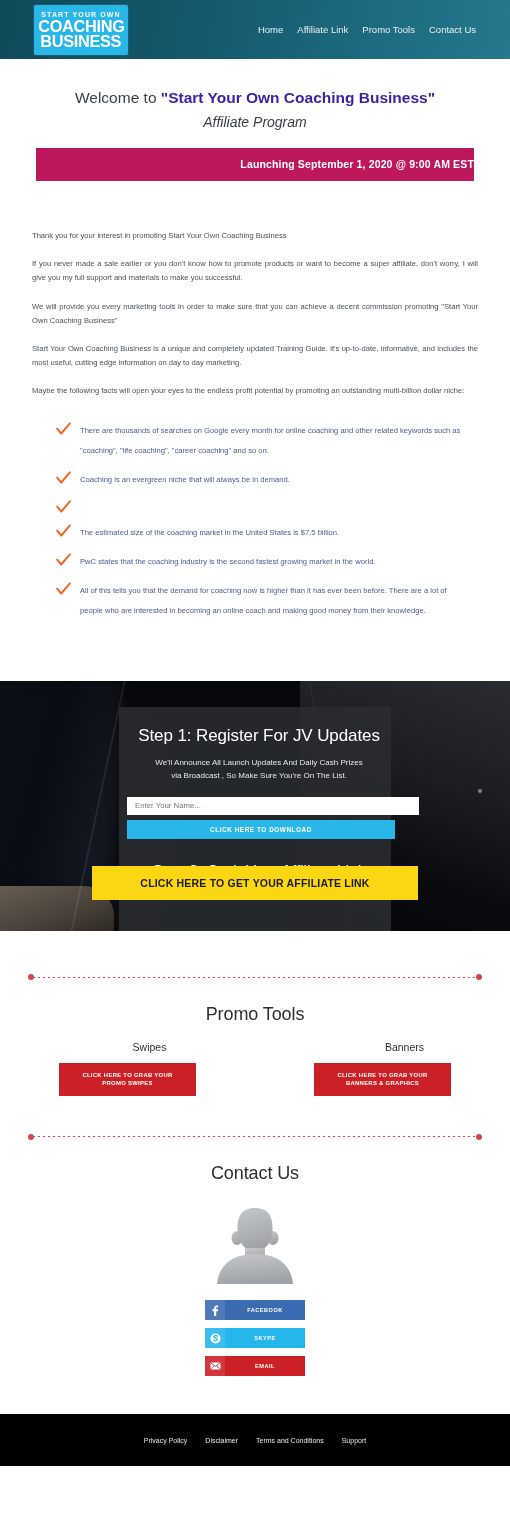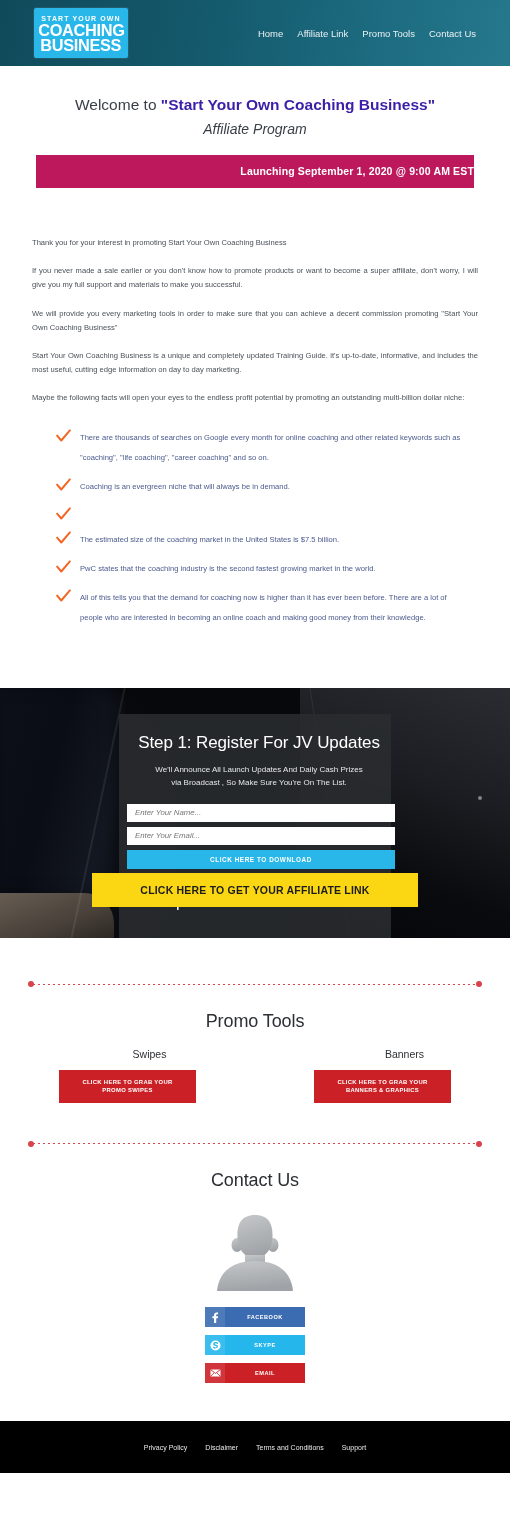--- a/index.html
+++ b/index.html
@@ -6,21 +6,21 @@
   html, body {
     width: 510px;
     background: #ffffff;
     font-family: "Liberation Sans", sans-serif;
     -webkit-font-smoothing: antialiased;
   }
   .page { width: 510px; position: relative; overflow: hidden; }
 
   
   .navbar {
-    height: 66px;
+    height: 59px;
     background: linear-gradient(100deg, #0f4a5a 0%, #14596c 40%, #1d6c81 75%, #26788c 100%);
     display: flex;
     align-items: center;
     padding: 0 34px 0 34px;
     position: relative;
   }
   .logo-box {
     width: 94px;
     height: 50px;
     background: #29b6e8;
@@ -203,31 +203,30 @@
   }
   .step-sub {
     color: #e6e8ea;
     font-size: 8px;
     line-height: 13px;
     margin-top: 9px;
     padding: 0 18px;
   }
   .optin-field {
     display: block;
-    width: 268px;
+    width: 292px;
     margin: 0 auto 5px auto;
     height: 18px;
     border: none;
     outline: none;
     background: #ffffff;
     font-size: 7.8px;
     color: #8a8f95;
     padding: 0 8px;
     font-family: "Liberation Sans", sans-serif;
-    font-style: italic;
   }
   .optin-field:first-of-type { margin-top: 15px; }
   .btn-download {
     display: block;
     width: 268px;
     margin: 1px auto 0 auto;
     height: 19px;
     background: #29b6e8;
     border: none;
     color: #ffffff;
@@ -455,21 +454,20 @@
       <div class="dot"></div>
     </div>
 
     <div class="optin-panel">
       <div class="step-title">Step 1: Register For JV Updates</div>
       <div class="step-sub">
         <span>We'll Announce All Launch Updates And Daily Cash Prizes</span><br>
         <span>via Broadcast , So Make Sure You're On The List.</span>
       </div>
       <input class="optin-field" type="text" placeholder="Enter Your Name..." style="">
-      <input class="optin-field" type="text" placeholder="Enter Your Email..." style="">
       <button class="btn-download">CLICK HERE TO DOWNLOAD</button>
       <div class="step2-title">Step 2: Grab Your Affiliate Link</div>
     </div>
 
     <button class="btn-affiliate">CLICK HERE TO GET YOUR AFFILIATE LINK</button>
   </div>
 
   <div class="promo">
     <div class="divider">
       <div class="cap left"></div>

